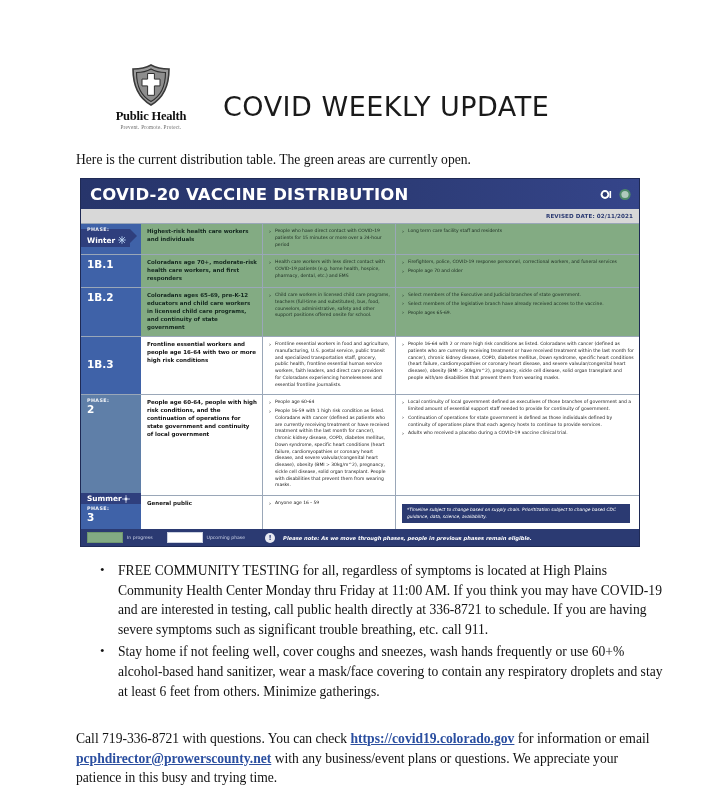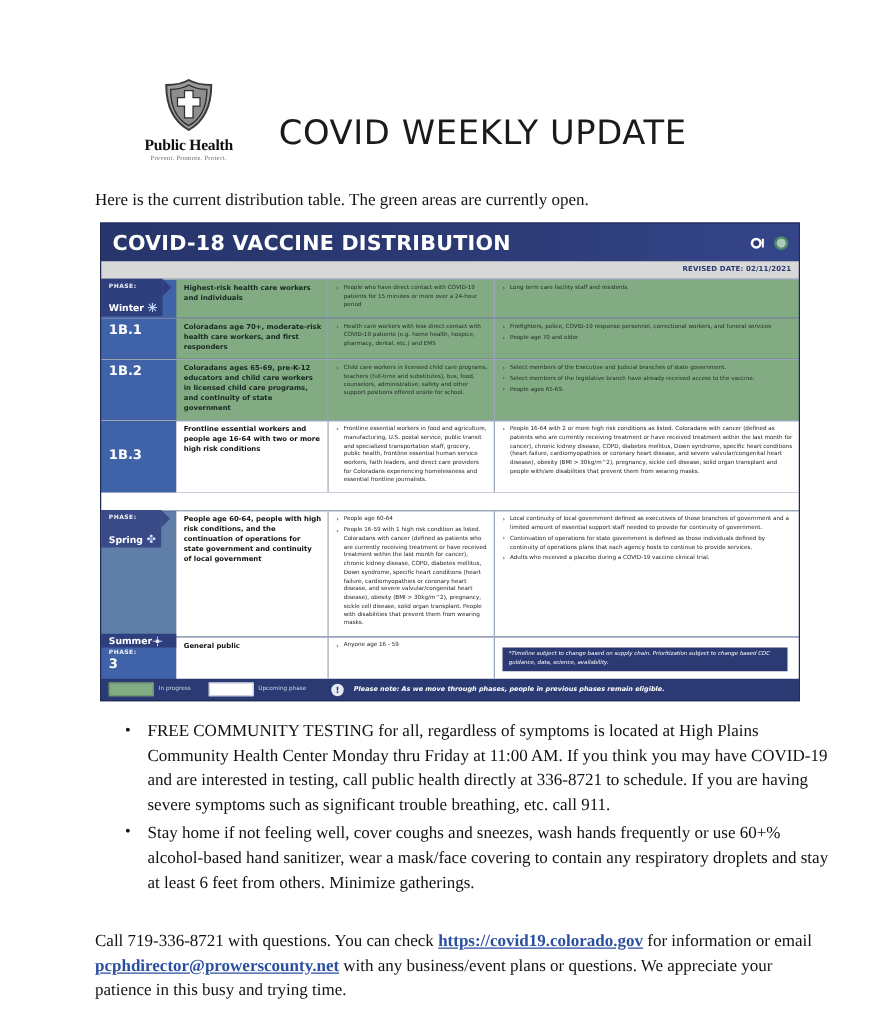--- a/index.html
+++ b/index.html
@@ -103,21 +103,21 @@
   }
   .season-tab {
     background: #2f3f7d;
     color: #ffffff;
     font-size: 7.4px;
     font-weight: bold;
     height: 14px;
     display: flex;
     align-items: center;
     gap: 3px;
-    padding: 16px 4px 0 6px;
+    padding: 4px 4px 0 6px;
     position: relative;
     margin-top: 44px;
   }
   .season-tab::after {
     content: "";
     position: absolute;
     right: -7px; top: 0;
     border-left: 7px solid #2f3f7d;
     border-top: 7px solid transparent;
     border-bottom: 7px solid transparent;
@@ -303,21 +303,21 @@
     <span class="logo-tagline">Prevent. Promote. Protect.</span>
   </div>
   <div class="doc-title">COVID WEEKLY UPDATE</div>
 </div>
 
 <div class="intro-line">Here is the current distribution table. The green areas are currently open.</div>
 
 <div class="flyer">
 
   <div class="flyer-titlebar">
-    <span class="flyer-title">COVID-18 VACCINE DISTRIBUTION</span>
+    <span class="flyer-title">COVID-20 VACCINE DISTRIBUTION</span>
     <span class="flyer-marks">
       <svg width="16" height="13" viewBox="0 0 16 13">
         <circle cx="5" cy="6.5" r="4.4" fill="#ffffff"></circle>
         <circle cx="5" cy="6.5" r="2.4" fill="#2b3a72"></circle>
         <rect x="9.5" y="3" width="1.6" height="7" fill="#ffffff"></rect>
       </svg>
       <svg width="14" height="13" viewBox="0 0 14 13">
         <circle cx="7" cy="6.5" r="5.6" fill="#4e8a6a"></circle>
         <circle cx="7" cy="6.5" r="3.6" fill="#ffffff" opacity="0.55"></circle>
       </svg>
@@ -412,34 +412,20 @@
           <li>Frontline essential workers in food and agriculture, manufacturing, U.S. postal service, public transit and specialized transportation staff, grocery, public health, frontline essential human service workers, faith leaders, and direct care providers for Coloradans experiencing homelessness and essential frontline journalists.</li>
         </ul>
     </div>
     <div class="col-c white">
       <ul class="cell-list">
           <li>People 16-64 with 2 or more high risk conditions as listed. Coloradans with cancer (defined as patients who are currently receiving treatment or have received treatment within the last month for cancer), chronic kidney disease, COPD, diabetes mellitus, Down syndrome, specific heart conditions (heart failure, cardiomyopathies or coronary heart disease, and severe valvular/congenital heart disease), obesity (BMI &gt; 30kg/m^2), pregnancy, sickle cell disease, solid organ transplant and people with/are disabilities that prevent them from wearing masks.</li>
         </ul>
     </div>
   </div>
 
-  <div class="season-strip plain">
-    <span class="season-tab spring">
-      <span>Spring</span>
-      <svg width="8" height="8" viewBox="0 0 10 10">
-        <g fill="#cfe0f5">
-          <circle cx="5" cy="2.3" r="1.5"></circle>
-            <circle cx="5" cy="7.7" r="1.5"></circle>
-          <circle cx="2.3" cy="5" r="1.5"></circle>
-            <circle cx="7.7" cy="5" r="1.5"></circle>
-        </g>
-        <circle cx="5" cy="5" r="1.2" fill="#7fa8d8"></circle>
-      </svg>
-    </span>
-  </div>
 
   <div class="grid-row">
     <div class="phase-cell spring">
       <div class="phase-label">PHASE:</div>
       <div class="phase-num">2</div>
     </div>
     <div class="col-a white">
       <div class="cell-head">People age 60-64, people with high risk conditions, and the continuation of operations for state government and continuity of local government</div>
     </div>
     <div class="col-b white">

